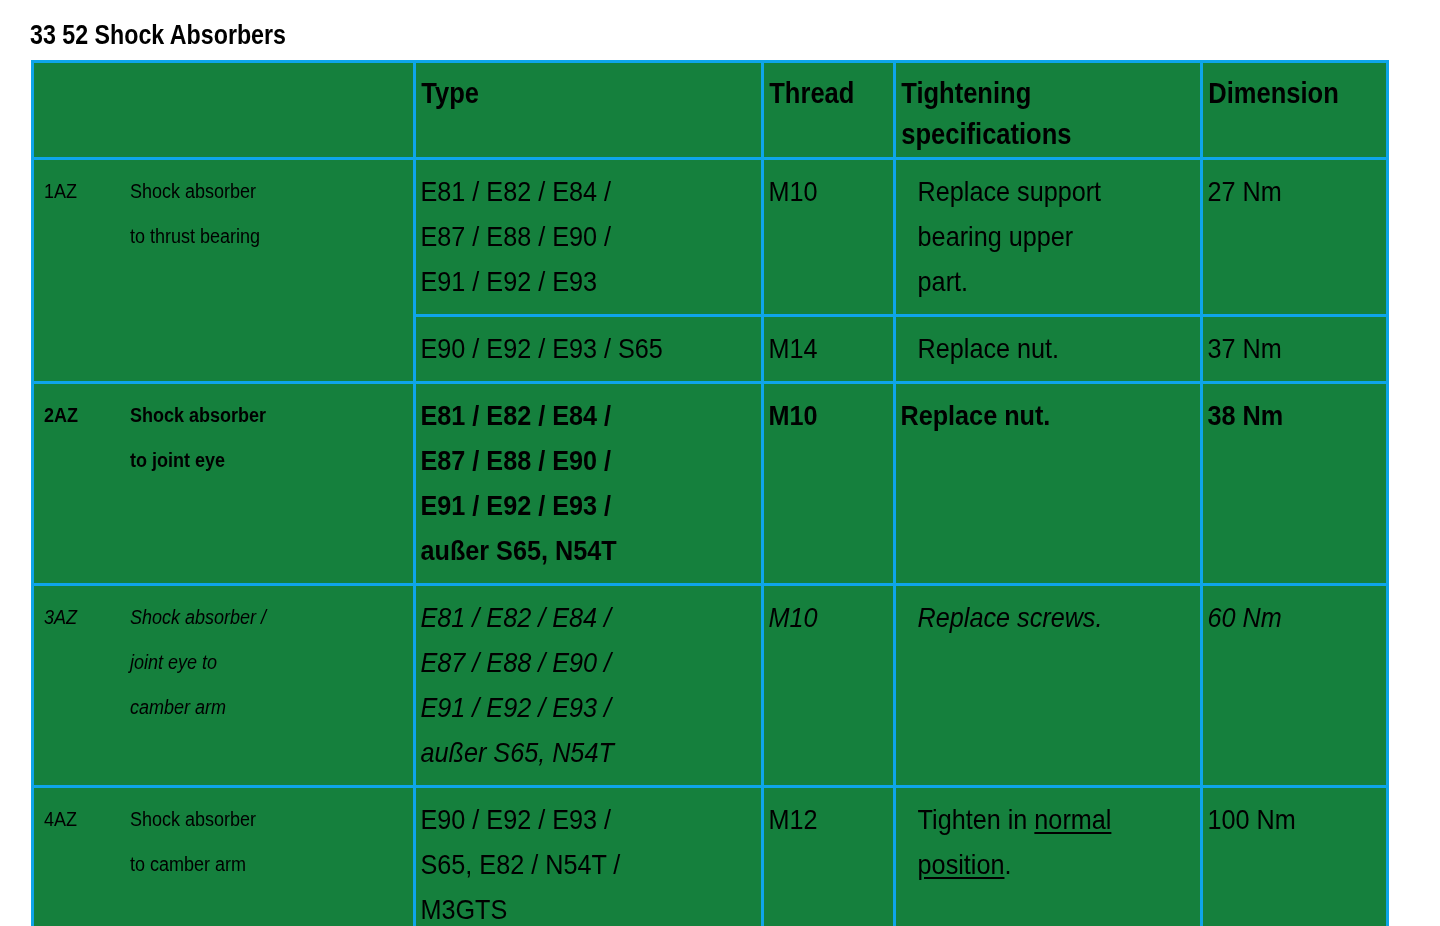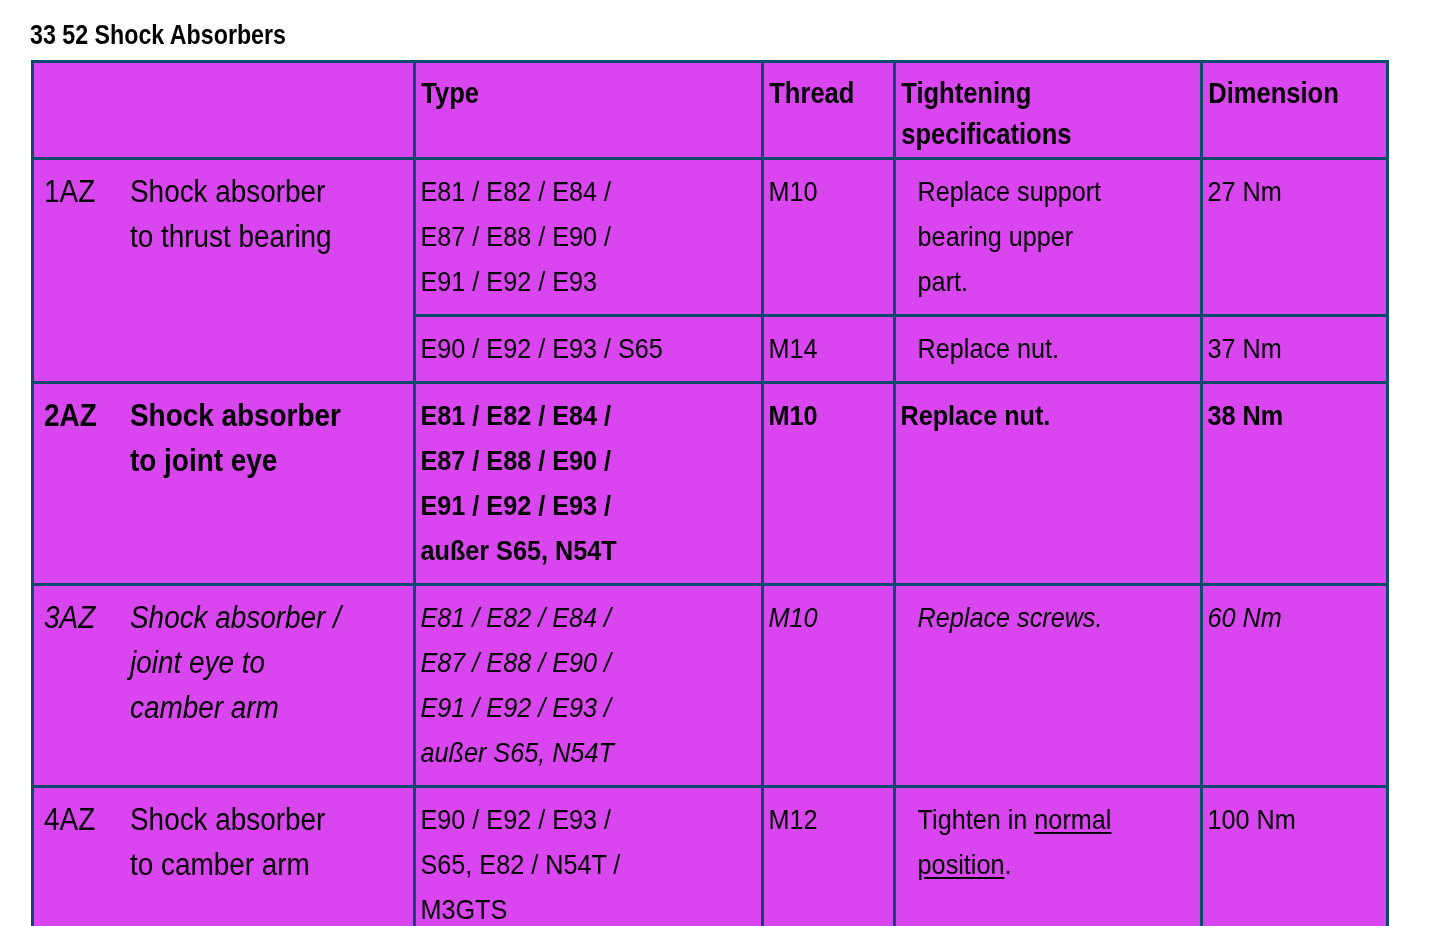--- a/index.html
+++ b/index.html
@@ -42,24 +42,24 @@
   .spec-table {
     position: absolute;
     left: 31px;
     top: 60px;
     width: 1355px;
     border-collapse: collapse;
     table-layout: fixed;
   }
   .spec-table td,
   .spec-table th {
-    border: 3px solid #0c4a6e;
+    border: 3px solid #0ea5e9;
     vertical-align: top;
     padding: 0;
-    background: #d946ef;
+    background: #15803d;
   }
 
   
   col.c-desc   { width: 382px; }
   col.c-type   { width: 348px; }
   col.c-thread { width: 132px; }
   col.c-tight  { width: 307px; }
   col.c-dim    { width: 186px; }
 
   
@@ -86,21 +86,21 @@
     padding: 9px 0 10px 5px;
     white-space: pre-line;
   }
   .cell-txt.indent { padding-left: 24px; }
 
   
   .idcell {
     display: flex;
     align-items: flex-start;
     padding: 9px 0 10px 10px;
-    font-size: 31px;
+    font-size: 20px;
     line-height: 45px;
     font-family: "Liberation Sans Narrow", "Liberation Sans", sans-serif;
   }
   .idcell .id {
     flex: 0 0 auto;
     width: 86px;
     transform: scaleX(0.9);
     transform-origin: left top;
     white-space: nowrap;
   }

